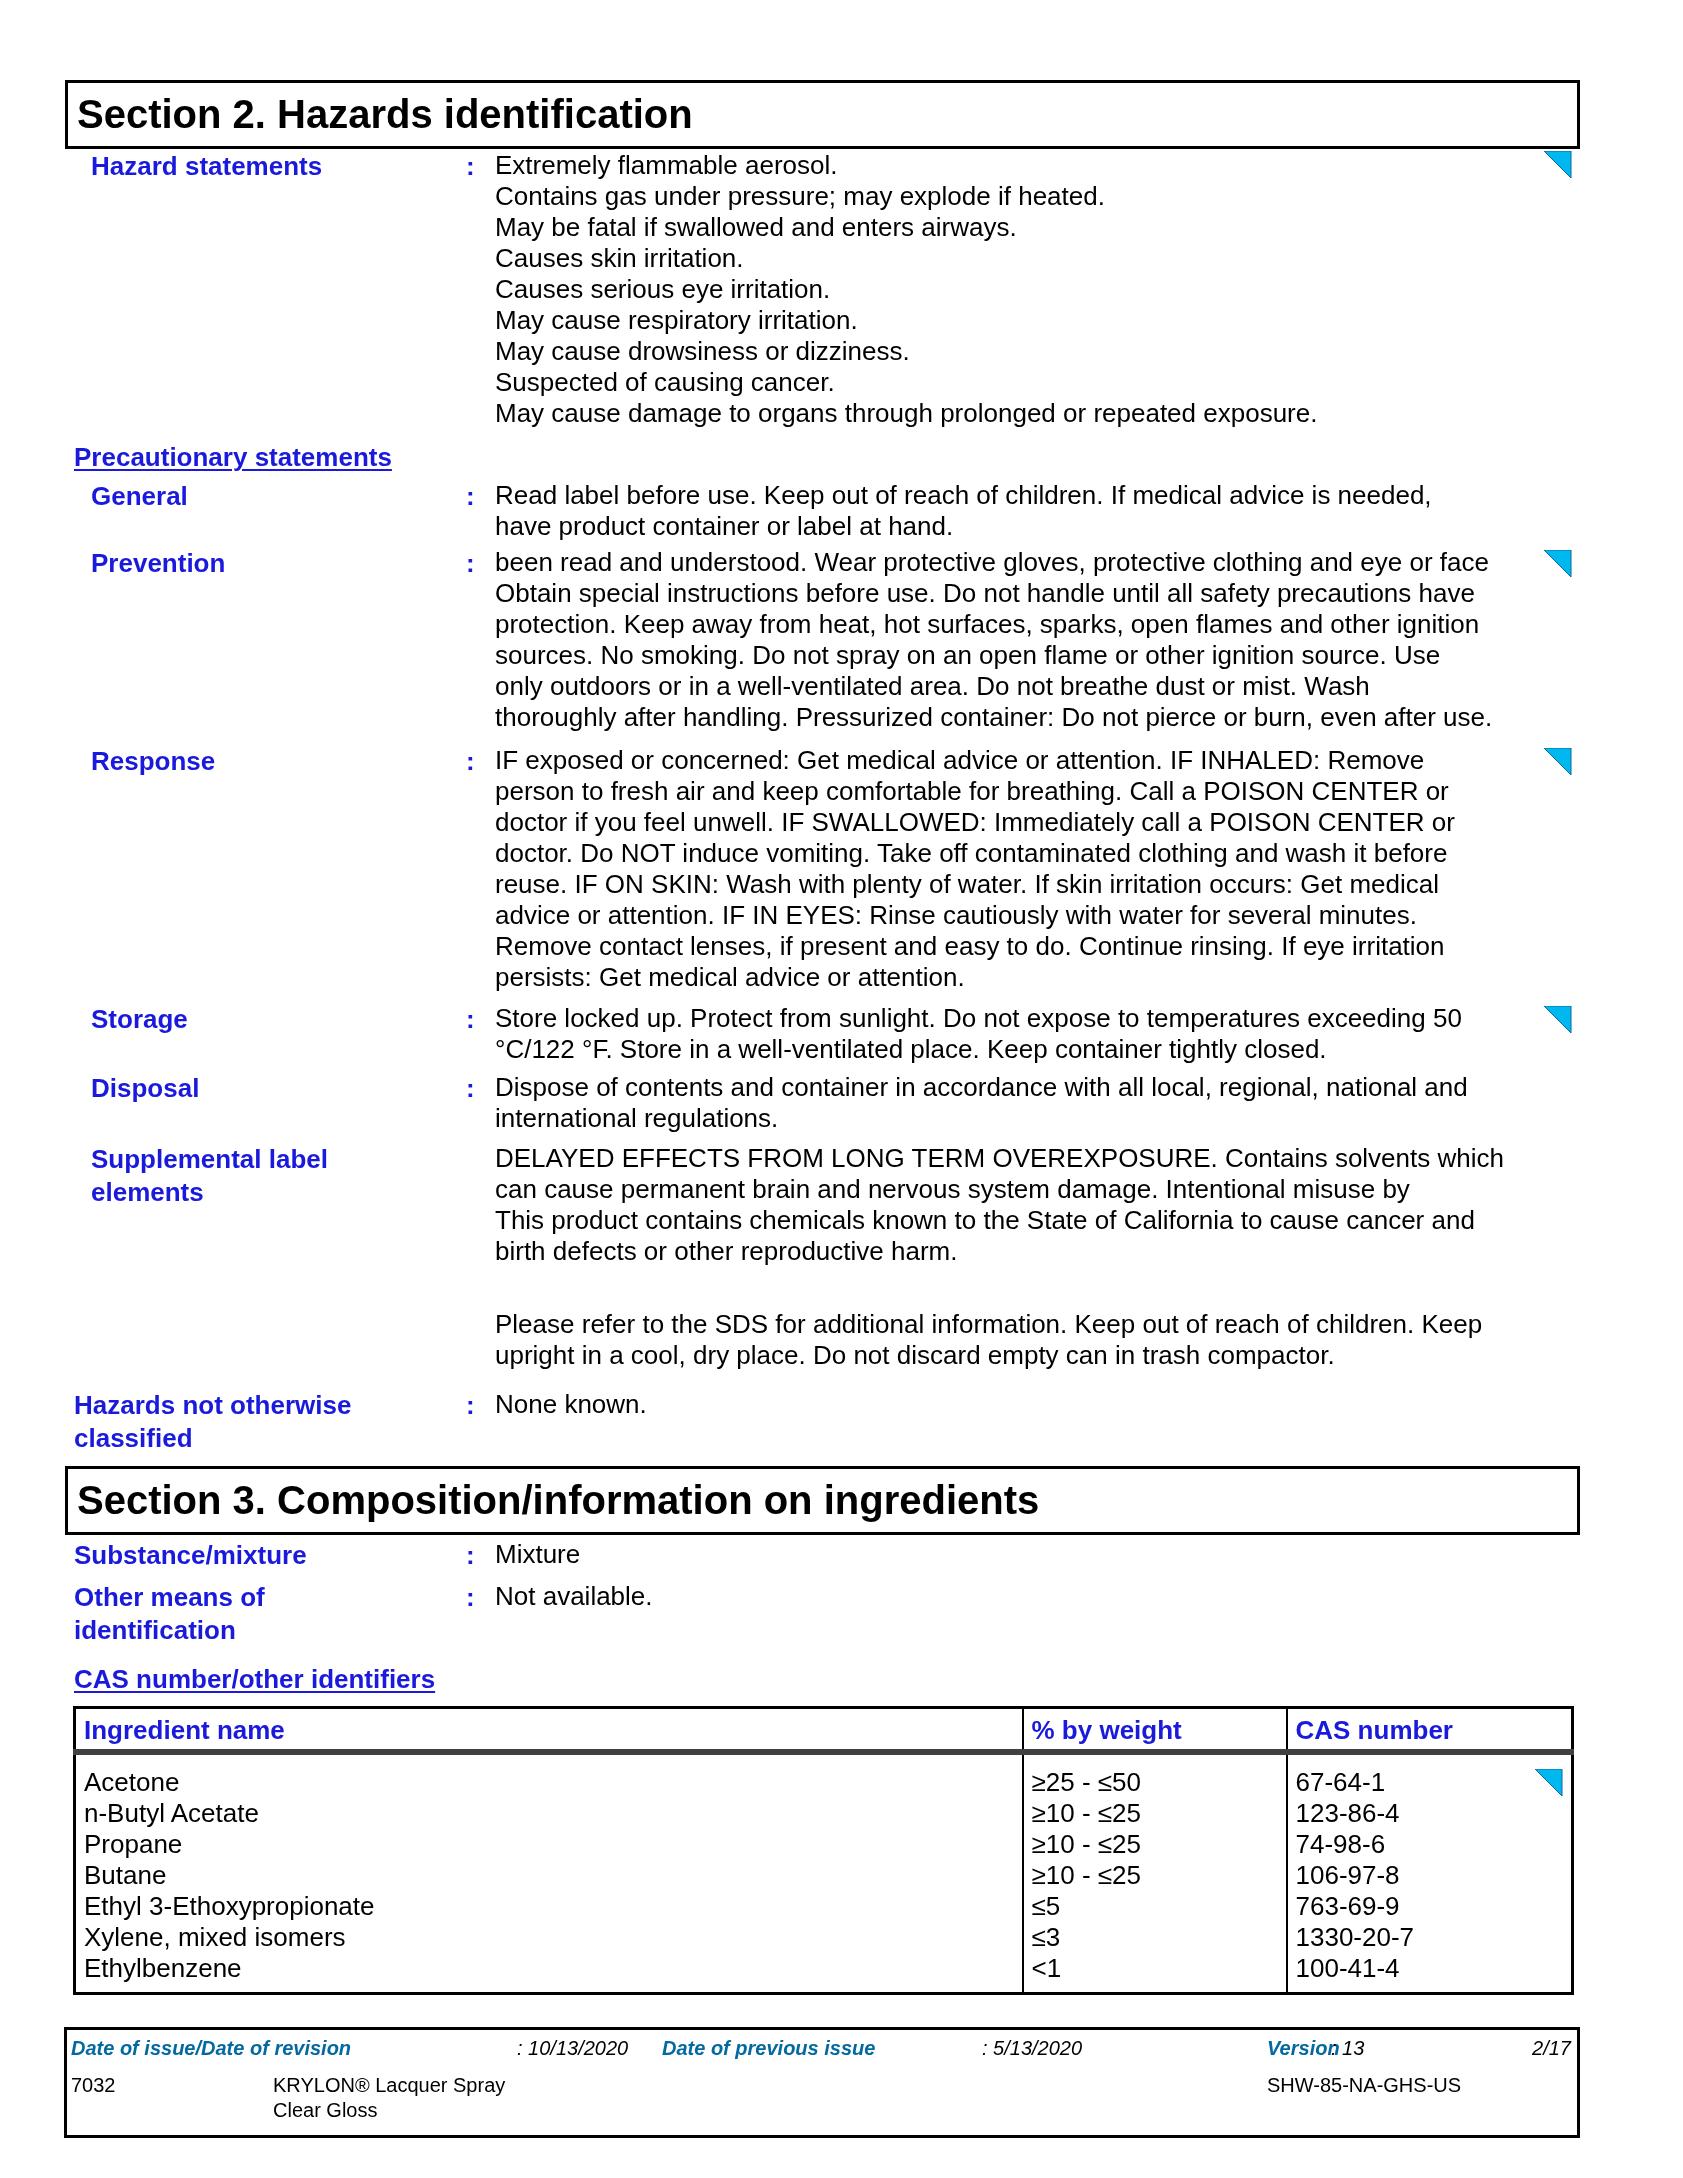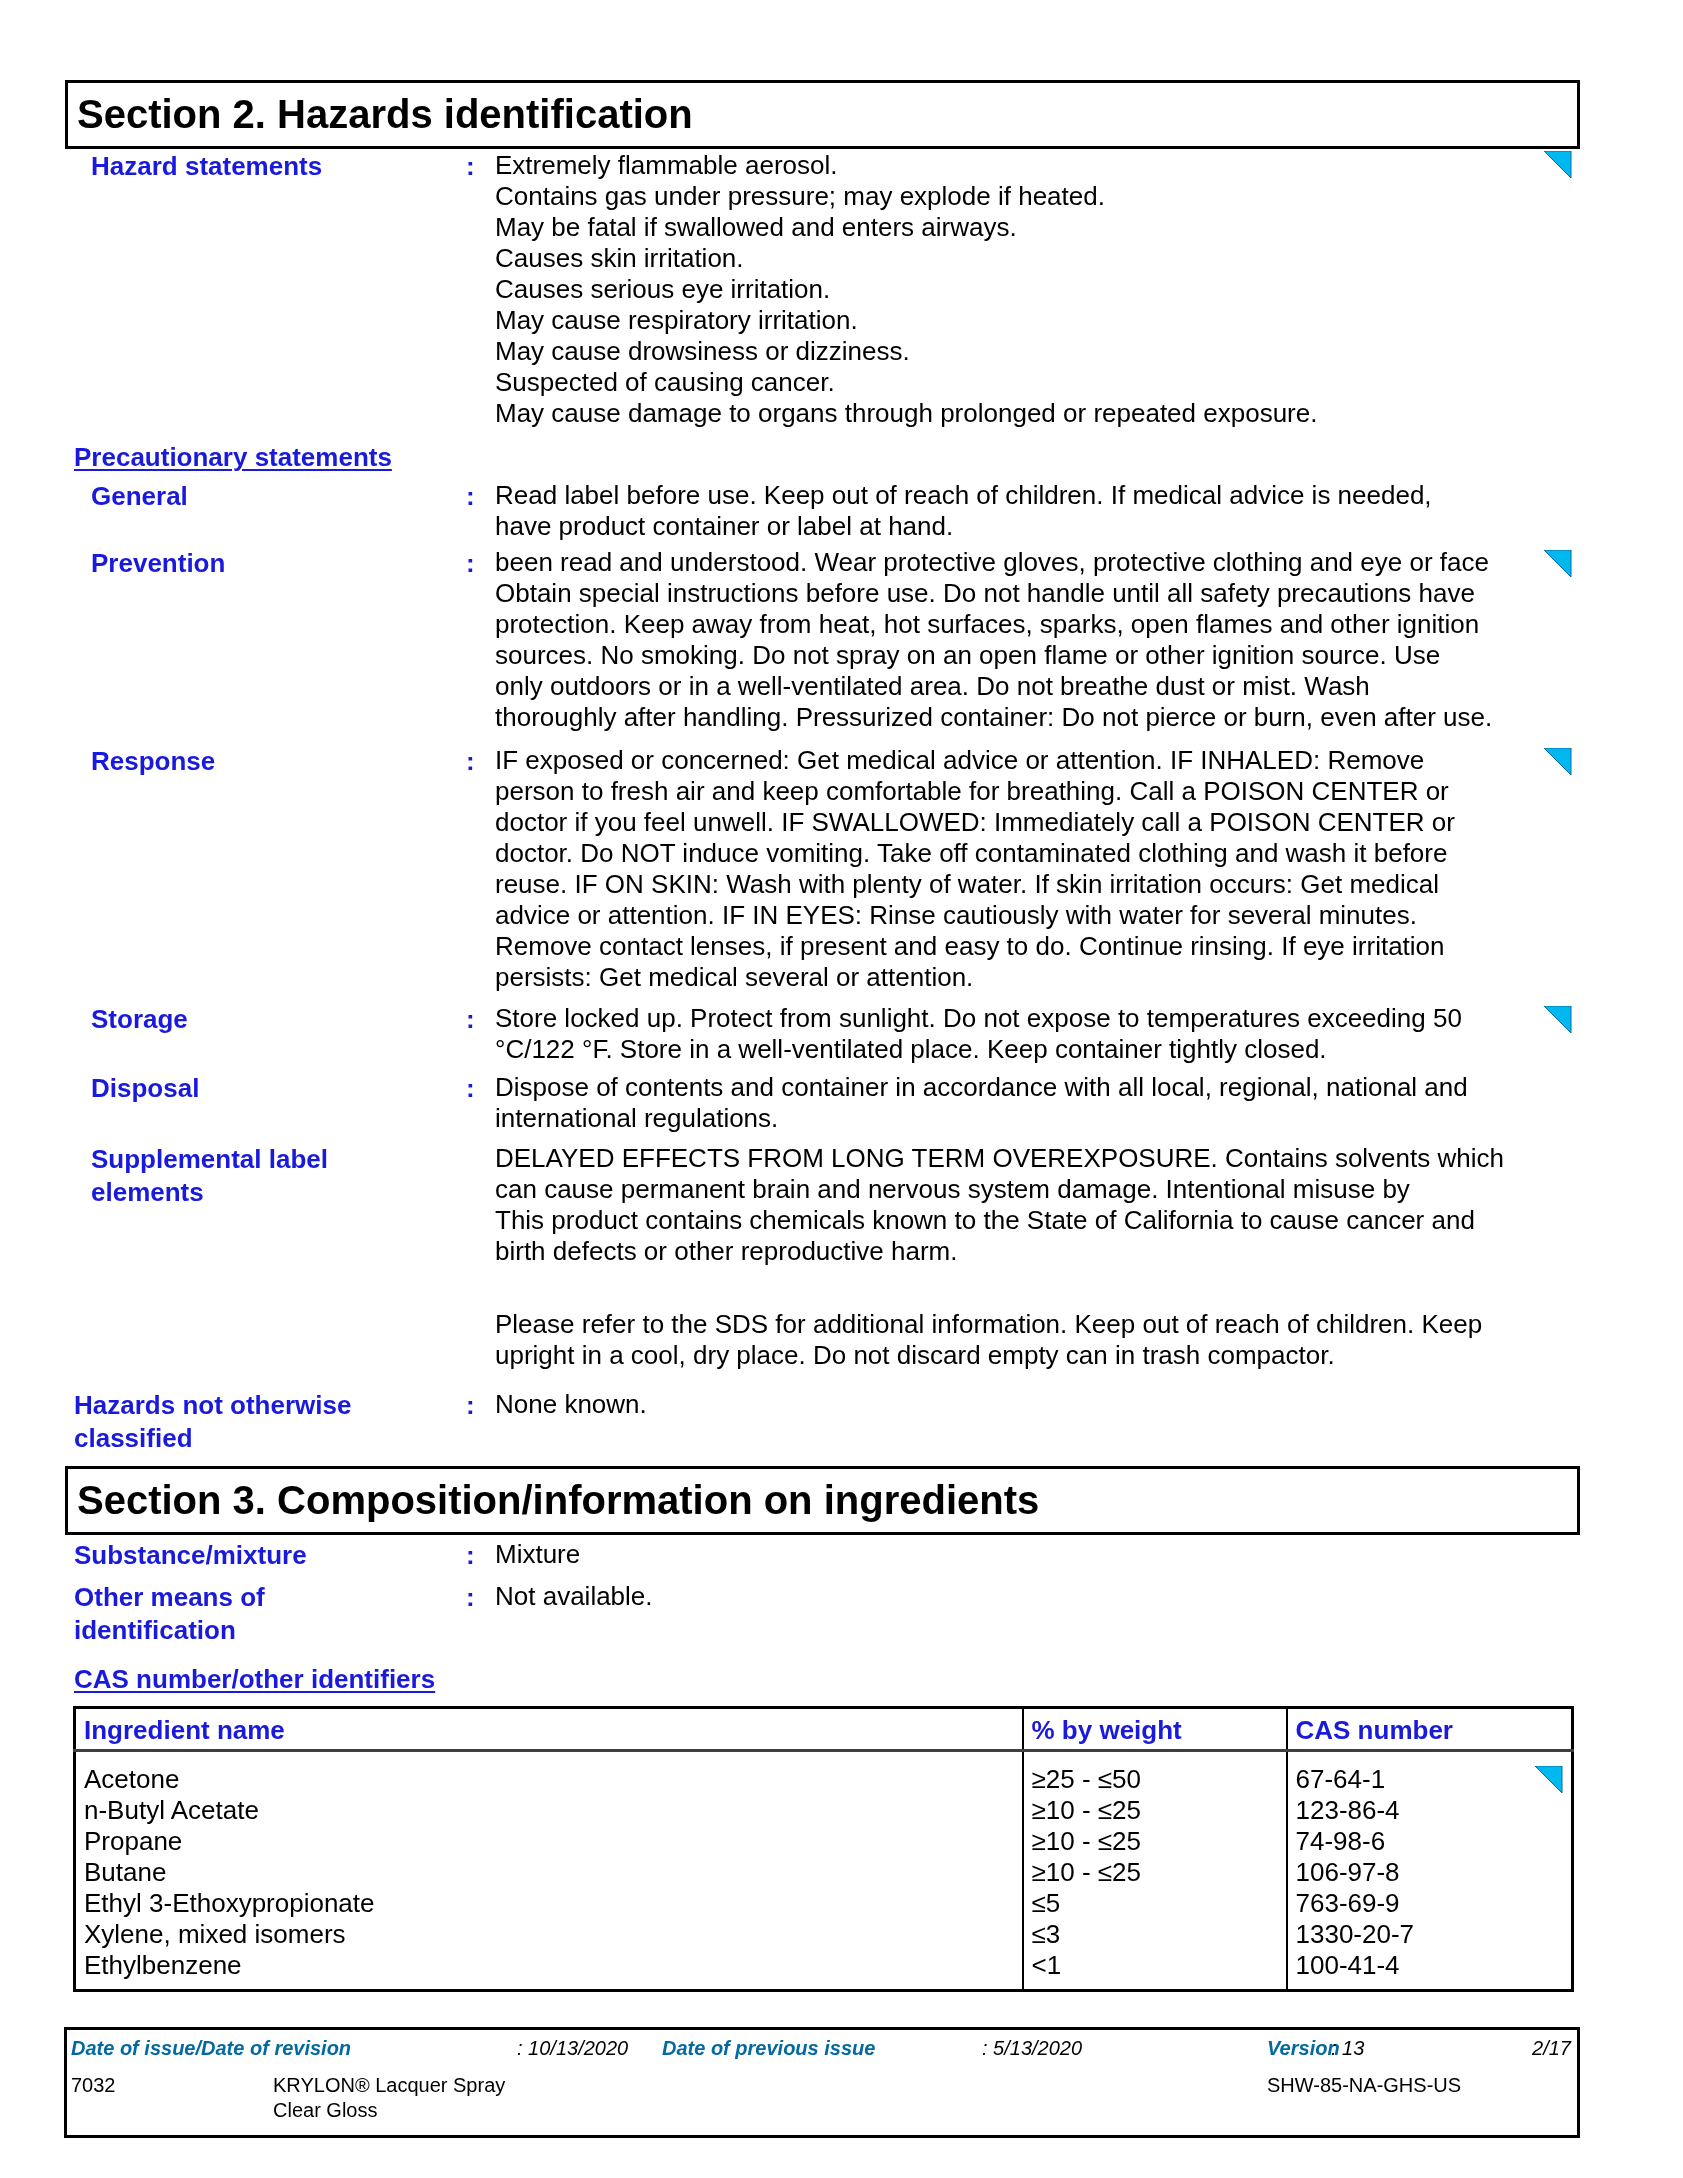--- a/index.html
+++ b/index.html
@@ -14,21 +14,21 @@
   .label.top { left: 74px; }
   .label.link { text-decoration: underline; text-decoration-thickness: 2px; text-underline-offset: 3px; }
   .colon { position: absolute; left: 466px; color: #1a1adc; font-weight: bold; font-size: 26px; line-height: 33px; }
   .value { position: absolute; left: 495px; width: 1069px; font-size: 26px; line-height: 31px; }
   .value div { white-space: nowrap; }
   .tri { position: absolute; width: 0; height: 0; }
   .tri svg { display: block; }
   table.ing { position: absolute; left: 73px; top: 1706px; width: 1501px; border-collapse: collapse;
               border: 3px solid #000; font-size: 26px; }
   table.ing th { color: #1a1adc; font-weight: bold; text-align: left; padding: 4px 8px 2px 8px;
-                 height: 34px; border-bottom: 3px solid #404040; border-right: 2px solid #000; line-height: 34px; }
+                 height: 34px; border-bottom: 6px solid #404040; border-right: 2px solid #000; line-height: 34px; }
   table.ing td { vertical-align: top; padding: 12px 8px 8px 8px; border-right: 2px solid #000; line-height: 31px; }
   table.ing th:last-child, table.ing td:last-child { border-right: none; }
   .footer { position: absolute; left: 64px; top: 2027px; width: 1510px; height: 105px;
             border: 3px solid #000; font-size: 20px; }
   .f-lbl { position: absolute; color: #0369a1; font-weight: bold; font-style: italic; white-space: nowrap; }
   .f-val { position: absolute; font-style: italic; white-space: nowrap; }
   .f-txt { position: absolute; white-space: nowrap; line-height: 26px; }
 </style>
 </head>
 <body>
@@ -84,21 +84,21 @@
 <div class="label sub" style="top:745px;">Response</div>
 <div class="colon" style="top:745px;">:</div>
 <div class="value" style="top:745px;">
     <div>IF exposed or concerned: Get medical advice or attention.  IF INHALED: Remove</div>
     <div>person to fresh air and keep comfortable for breathing.  Call a POISON CENTER or</div>
     <div>doctor if you feel unwell.  IF SWALLOWED: Immediately call a POISON CENTER or</div>
     <div>doctor.  Do NOT induce vomiting.  Take off contaminated clothing and wash it before</div>
     <div>reuse.  IF ON SKIN: Wash with plenty of water.  If skin irritation occurs: Get medical</div>
     <div>advice or attention.  IF IN EYES: Rinse cautiously with water for several minutes.</div>
     <div>Remove contact lenses, if present and easy to do. Continue rinsing.  If eye irritation</div>
-    <div>persists: Get medical several or attention.</div>
+    <div>persists: Get medical advice or attention.</div>
   </div>
 <div class="tri" style="left:1544px; top:748px;">
     <svg width="28" height="28" viewBox="0 0 28 28">
       <polygon points="0,0 27,0 27,27" fill="#00b8f0" stroke="#0a6a9a" stroke-width="1"></polygon>
     </svg>
   </div>
 
 <div class="label sub" style="top:1003px;">Storage</div>
 <div class="colon" style="top:1003px;">:</div>
 <div class="value" style="top:1003px;">

